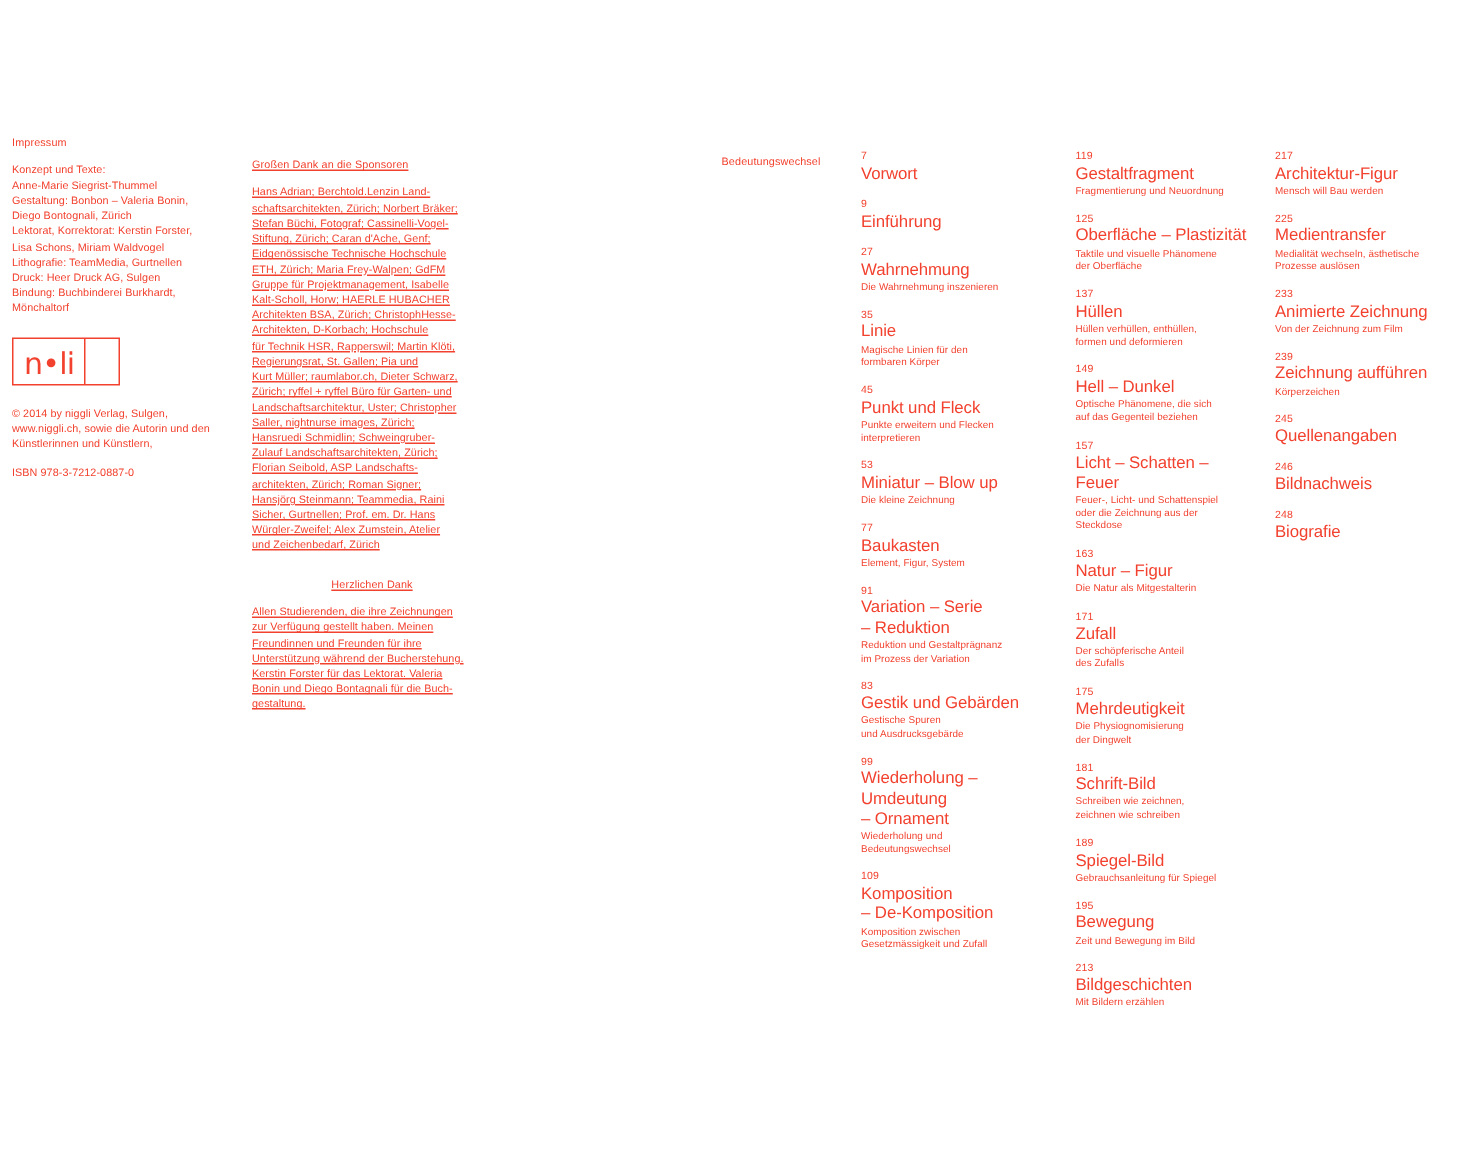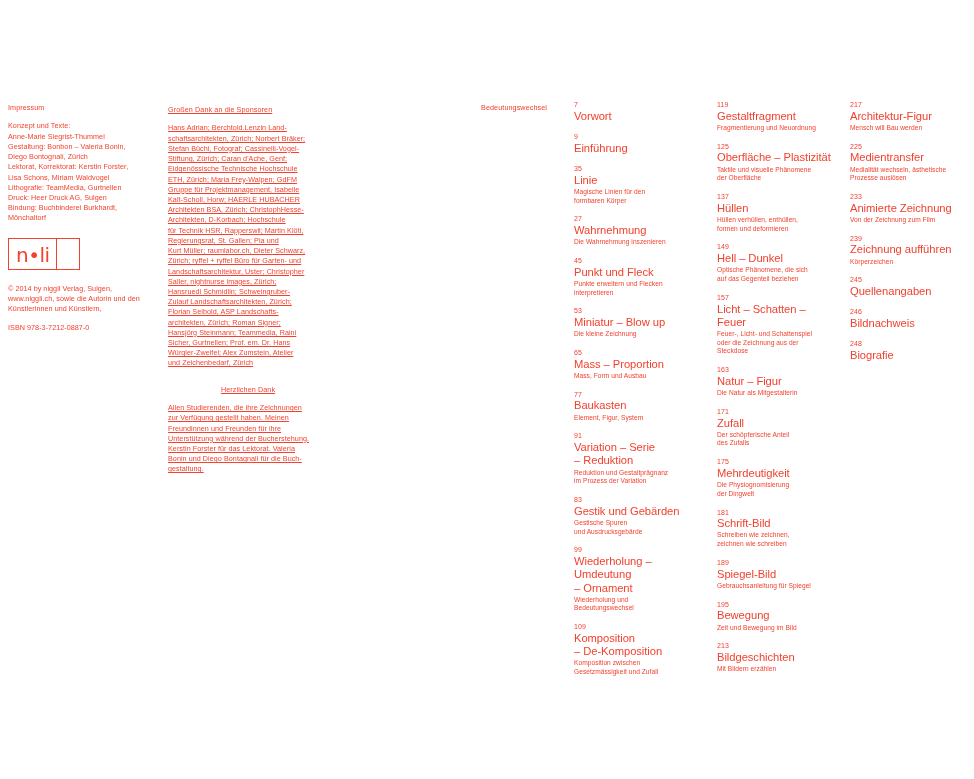--- a/index.html
+++ b/index.html
@@ -37,21 +37,21 @@
   .body-small {
     font-size: 7.2px;
     line-height: 1.42;
     letter-spacing: 0.05px;
   }
   .body-small p {
     margin: 0 0 9px 0;
   }
 
   
-  #col-impressum { left: 8px; top: 103px; width: 150px; }
+  #col-impressum { left: 8px; top: 90px; width: 150px; }
   #col-impressum .logo-wrap { margin: 14px 0 14px 0; }
 
   .logo {
     width: 72px;
     height: 32px;
     border: 1.2px solid #f2412e;
     position: relative;
     box-sizing: border-box;
   }
   .logo .divider {
@@ -187,45 +187,40 @@
   <div class="toc-col" id="toc-col-1">
       <div class="toc-entry">
         <div class="toc-page">7</div>
         <div class="toc-title">Vorwort</div>
       </div>
       <div class="toc-entry">
         <div class="toc-page">9</div>
         <div class="toc-title">Einführung</div>
       </div>
       <div class="toc-entry">
+        <div class="toc-page">27</div>
+        <div class="toc-title">Wahrnehmung</div>
+        <div class="toc-sub">Die Wahrnehmung inszenieren</div>
+      </div>
+      <div class="toc-entry">
         <div class="toc-page">35</div>
         <div class="toc-title">Linie</div>
         <div class="toc-sub">Magische Linien für den
 formbaren Körper</div>
       </div>
       <div class="toc-entry">
-        <div class="toc-page">27</div>
-        <div class="toc-title">Wahrnehmung</div>
-        <div class="toc-sub">Die Wahrnehmung inszenieren</div>
-      </div>
-      <div class="toc-entry">
         <div class="toc-page">45</div>
         <div class="toc-title">Punkt und Fleck</div>
         <div class="toc-sub">Punkte erweitern und Flecken
 interpretieren</div>
       </div>
       <div class="toc-entry">
         <div class="toc-page">53</div>
         <div class="toc-title">Miniatur – Blow up</div>
         <div class="toc-sub">Die kleine Zeichnung</div>
-      </div>
-      <div class="toc-entry">
-        <div class="toc-page">65</div>
-        <div class="toc-title">Mass – Proportion</div>
-        <div class="toc-sub">Mass, Form und Ausbau</div>
       </div>
       <div class="toc-entry">
         <div class="toc-page">77</div>
         <div class="toc-title">Baukasten</div>
         <div class="toc-sub">Element, Figur, System</div>
       </div>
       <div class="toc-entry">
         <div class="toc-page">91</div>
         <div class="toc-title">Variation – Serie
 – Reduktion</div>

